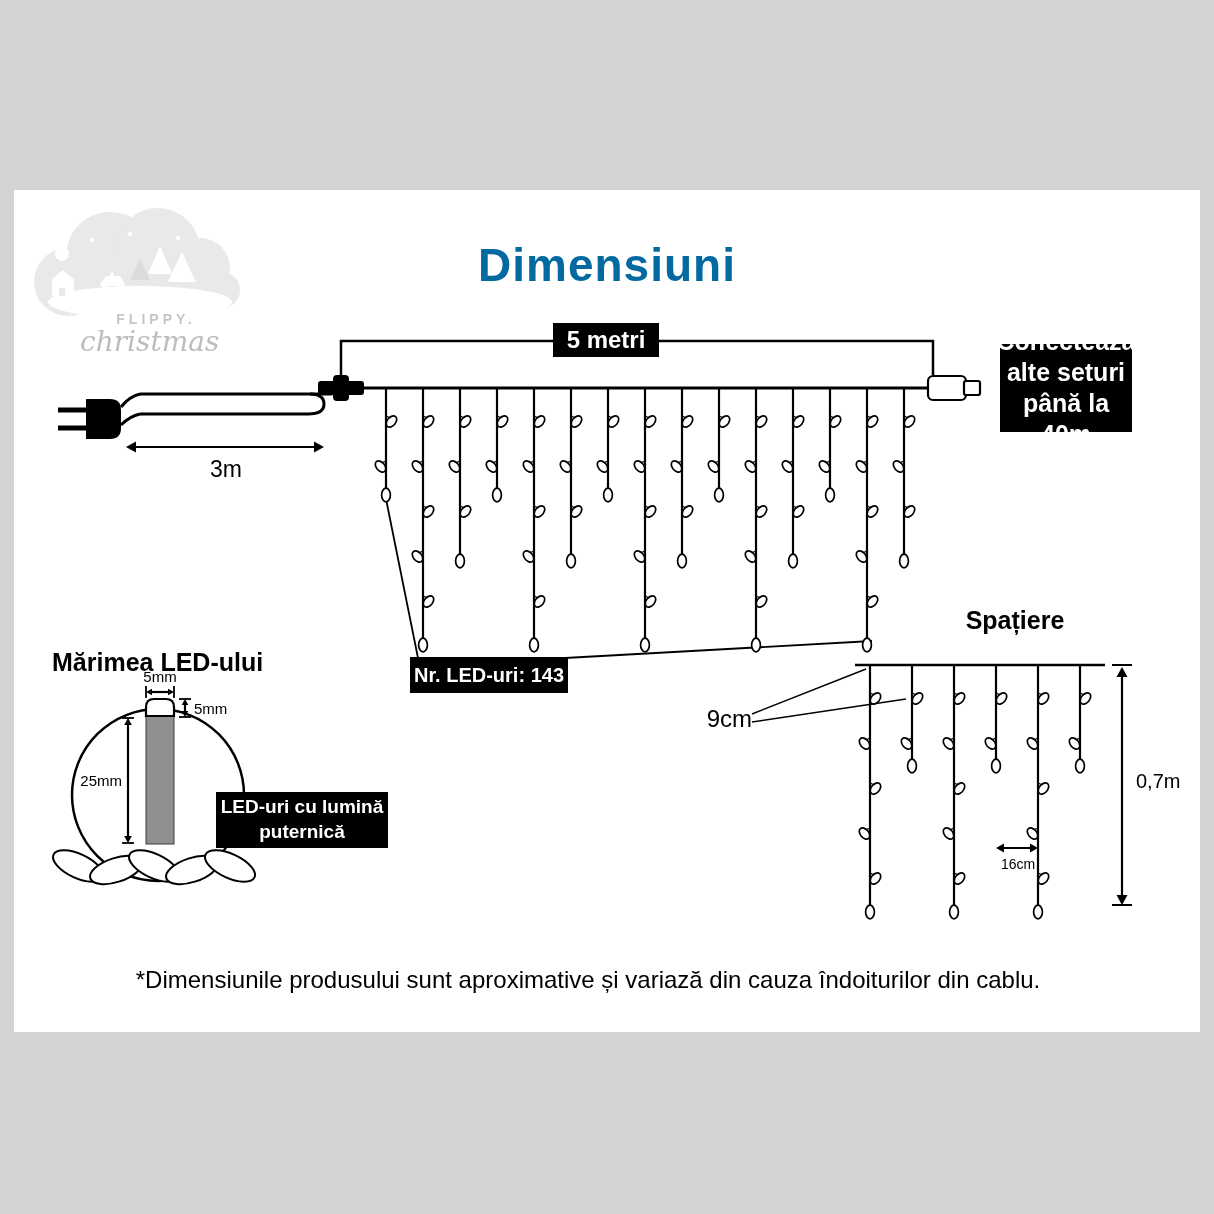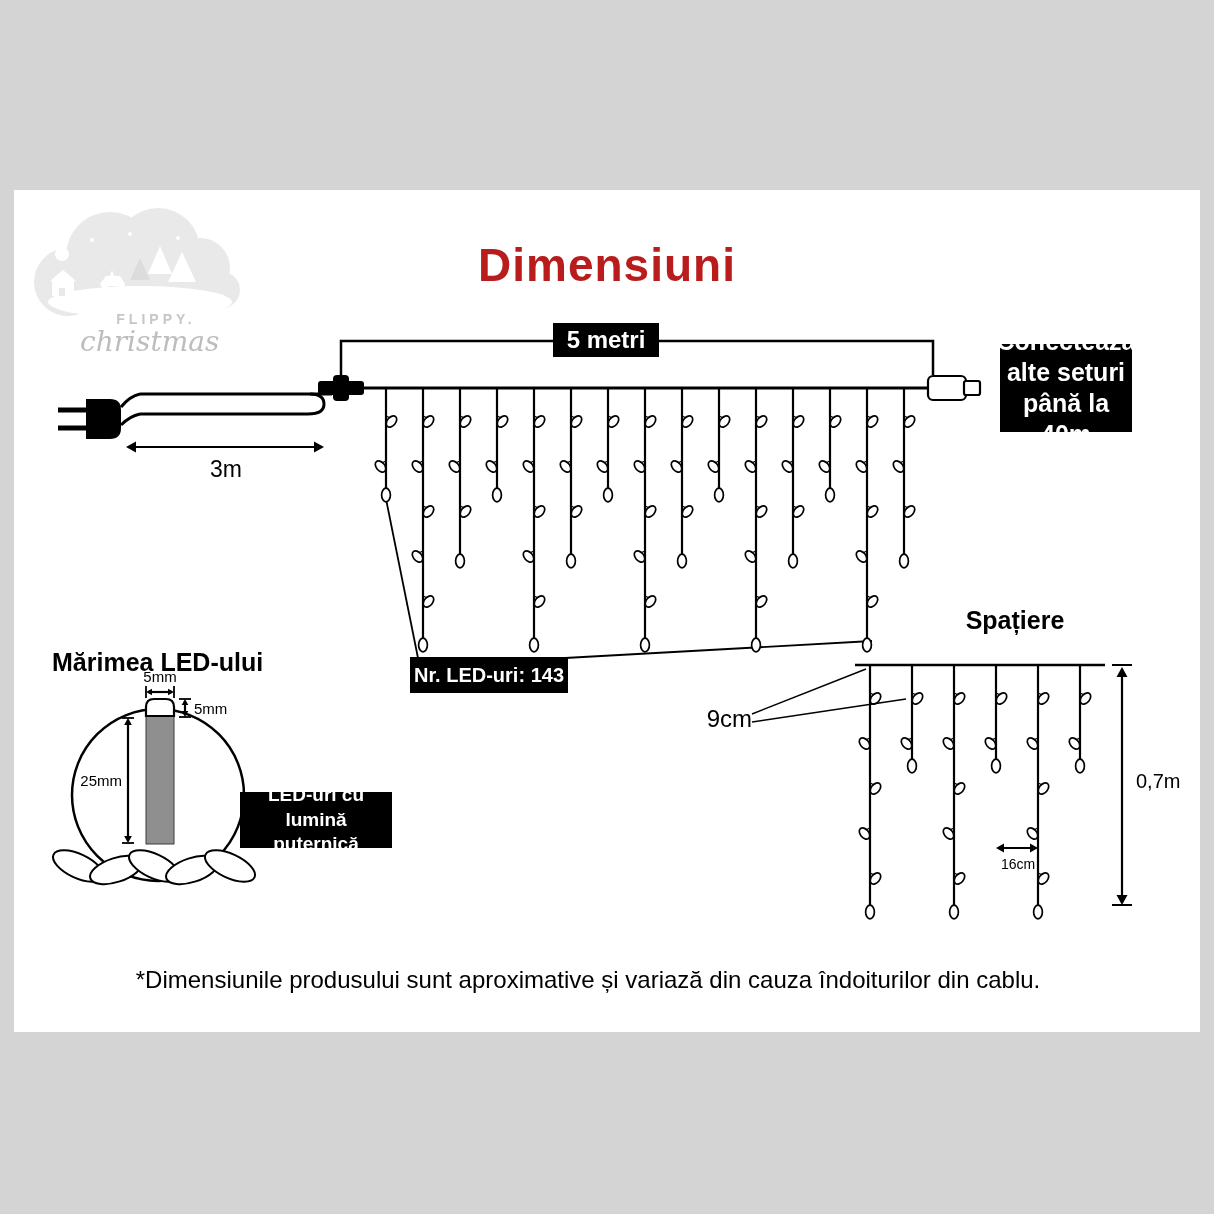--- a/index.html
+++ b/index.html
@@ -2,21 +2,21 @@
 <html><head>
 <meta charset="utf-8">
 <style>
   *{margin:0;padding:0;box-sizing:border-box}
   html,body{width:1214px;height:1214px}
   body{background:#d4d4d4;font-family:"Liberation Sans",sans-serif;position:relative;overflow:hidden}
   .panel{position:absolute;left:14px;top:190px;width:1186px;height:842px;background:#ffffff}
   svg.overlay{position:absolute;left:0;top:0;width:1214px;height:1214px}
   .lbl{position:absolute;color:#000}
   .blackbox{position:absolute;background:#000;color:#fff;display:flex;align-items:center;justify-content:center;text-align:center;font-weight:700}
-  .title{position:absolute;left:0;top:238px;width:1214px;text-align:center;font-size:46px;font-weight:700;letter-spacing:1px;color:#b91c1c}
+  .title{position:absolute;left:0;top:238px;width:1214px;text-align:center;font-size:46px;font-weight:700;letter-spacing:1px;color:#0369a1}
   .footer{position:absolute;left:0;top:966px;width:1176px;text-align:center;font-size:24px;color:#000}
   .heading{font-size:25px;font-weight:600}
   .brand{position:absolute;left:95px;top:311px;width:122px;text-align:center;font-size:14px;font-weight:600;letter-spacing:4px;color:#c6c6c6}
   .brand-script{position:absolute;left:80px;top:325px;width:150px;text-align:left;font-family:"DejaVu Serif",serif;font-style:italic;font-size:28px;color:#bdbdbd}
 </style>
 </head>
 <body>
 
 <div class="panel"></div>
 
@@ -294,21 +294,21 @@
 
 <div class="brand">FLIPPY.</div>
 <div class="brand-script">christmas</div>
 
 <div class="blackbox" style="left:553px;top:323px;width:106px;height:34px;font-size:24px">5 metri</div>
 
 <div class="blackbox" style="left:1000px;top:344px;width:132px;height:88px;font-size:25px;line-height:1.25;padding:20px">Conectează alte seturi până la 40m</div>
 
 <div class="blackbox" style="left:410px;top:657px;width:158px;height:36px;font-size:20px">Nr. LED-uri: 143</div>
 
-<div class="blackbox" style="left:240px;top:792px;width:152px;height:56px;font-size:19px;line-height:1.3;padding:4px">LED-uri cu lumină puternică</div>
+<div class="blackbox" style="left:216px;top:792px;width:172px;height:56px;font-size:19px;line-height:1.3;padding:4px">LED-uri cu lumină puternică</div>
 
 <div class="lbl" style="left:196px;top:456px;width:60px;text-align:center;font-size:23px">3m</div>
 
 <div class="lbl heading" style="left:935px;top:606px;width:160px;text-align:center">Spațiere</div>
 
 <div class="lbl" style="left:698px;top:705px;width:54px;text-align:right;font-size:24px">9cm</div>
 
 <div class="lbl" style="left:988px;top:856px;width:60px;text-align:center;font-size:14px">16cm</div>
 
 <div class="lbl" style="left:1136px;top:770px;width:64px;font-size:20px">0,7m</div>

